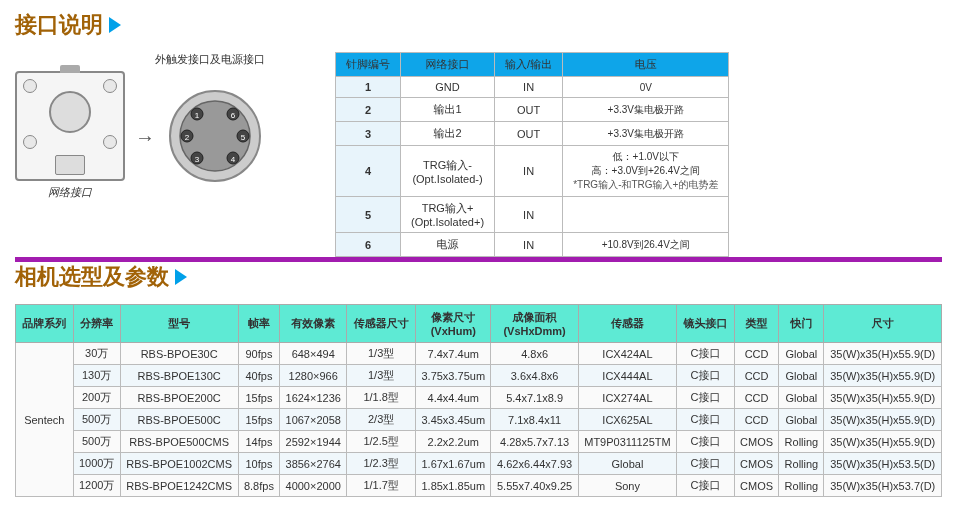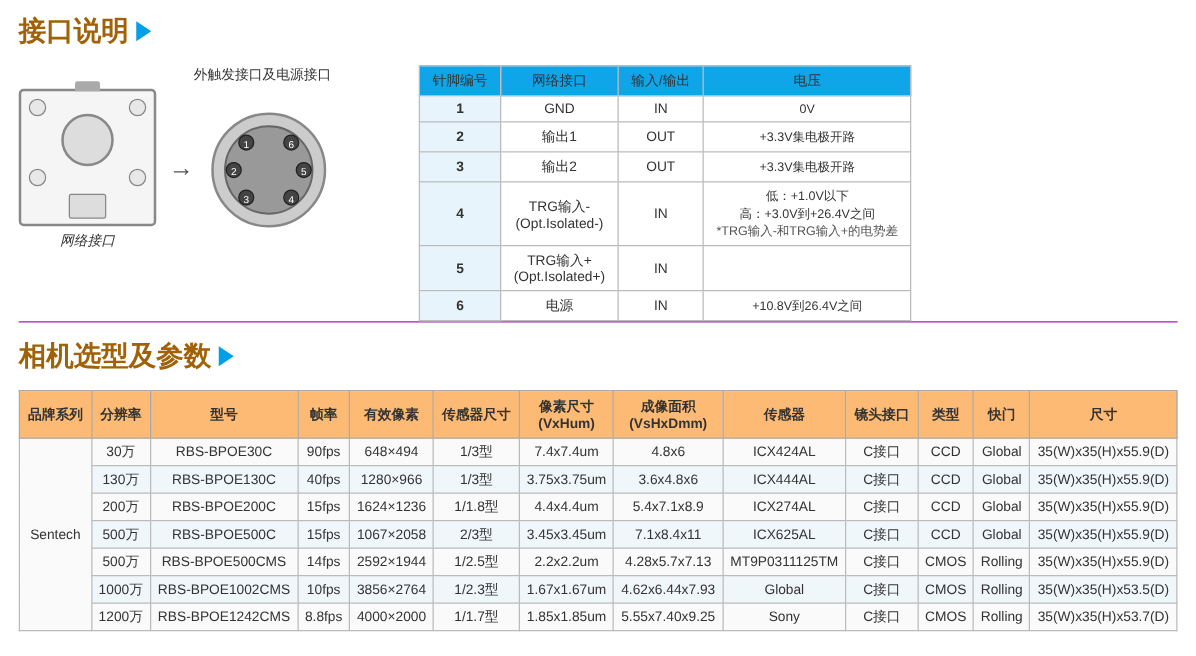--- a/index.html
+++ b/index.html
@@ -154,34 +154,34 @@
       font-weight: bold;
     }
 
     .pin-table td.voltage {
       text-align: center;
       font-size: 10px;
     }
 
     
     .camera-section {
-      border-top: 1px solid #a21caf;
-      padding-top: 12px;
+      border-top: 5px solid #a21caf;
+      padding-top: 0;
     }
 
     
     .product-table {
       border-collapse: collapse;
       width: 100%;
       font-size: 11px;
       margin-top: 8px;
     }
 
     .product-table th {
-      background: #fdba74;
+      background: #5eead4;
       border: 1px solid #aaa;
       padding: 5px 6px;
       text-align: center;
       font-weight: bold;
     }
 
     .product-table td {
       border: 1px solid #bbb;
       padding: 3px 5px;
       text-align: center;

